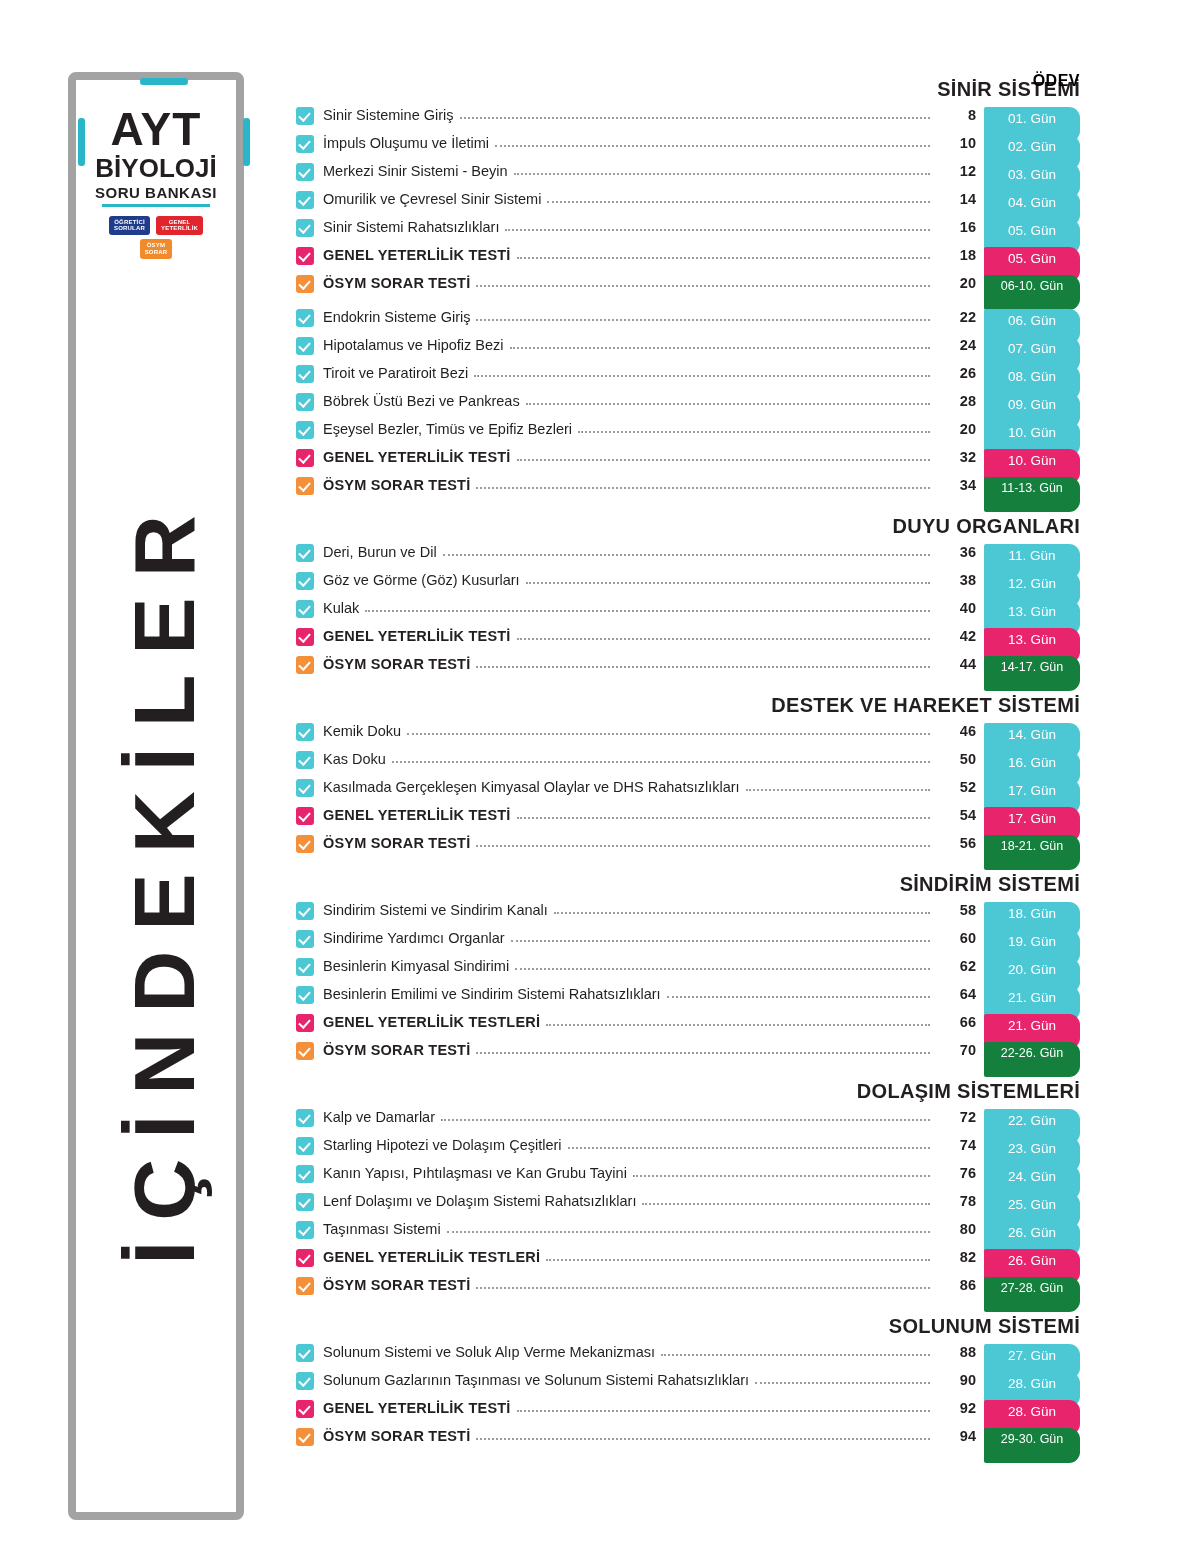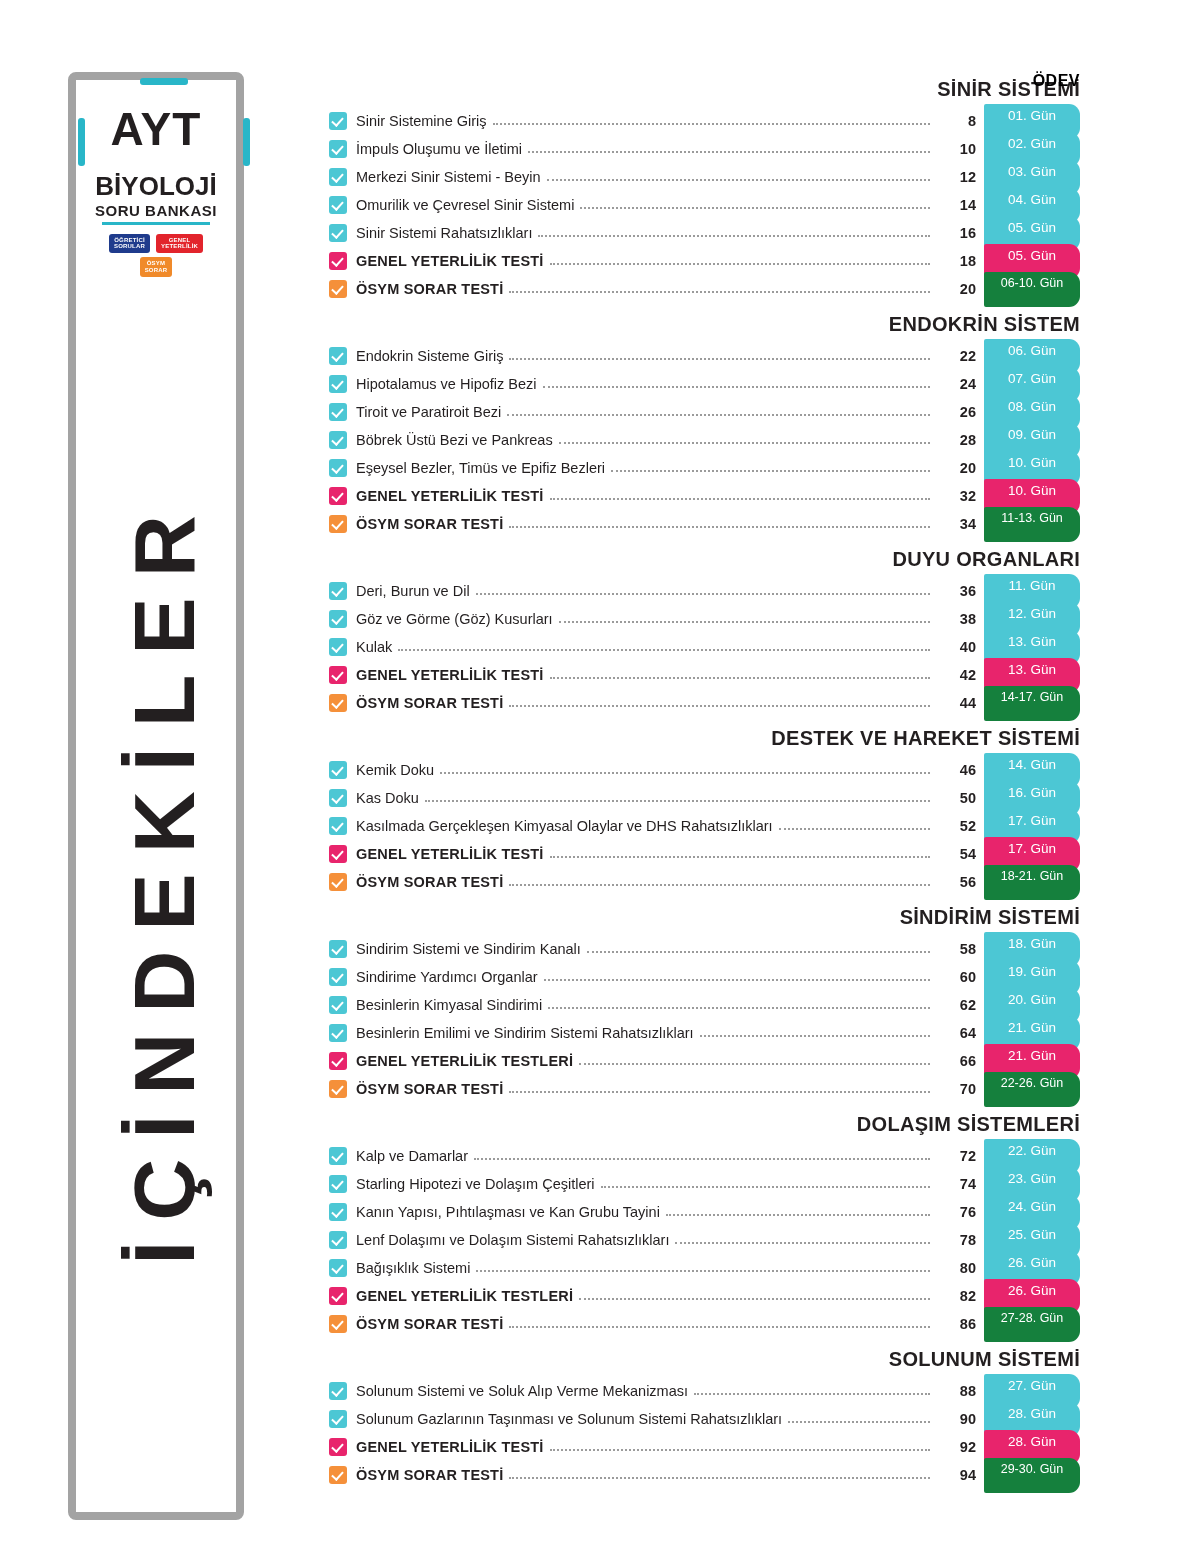--- a/index.html
+++ b/index.html
@@ -54,21 +54,21 @@
     font-weight: bold;
     letter-spacing: 1px;
     line-height: 1;
     color: #231f20;
   }
   .logo-biyoloji {
     font-size: 26px;
     font-weight: bold;
     line-height: 1.1;
     color: #231f20;
-    margin-top: 20px;
+    margin-top: 2px;
   }
   .logo-sorubankasi {
     font-size: 15px;
     font-weight: bold;
     letter-spacing: 0.5px;
     color: #231f20;
     margin-top: 1px;
   }
   .logo-underline {
     width: 108px;
@@ -149,23 +149,22 @@
     font-weight: bold;
     letter-spacing: 0.3px;
     color: #231f20;
     margin: 10px 0 6px 0;
     text-align: right;
   }
   .section:first-child .section-title { margin-top: 6px; }
 
   .row {
     display: flex;
-    align-items: center;
+    align-items: flex-start;
     height: 28px;
-    margin-left: 33px;
   }
   .check {
     width: 18px;
     height: 18px;
     border-radius: 3px;
     flex: 0 0 auto;
     margin-right: 9px;
     position: relative;
   }
   .check.teal { background: #4cc7d4; }
@@ -313,21 +312,20 @@
         </div>
         <div class="row">
           <span class="check orange"></span>
           <span class="row-label strong">ÖSYM SORAR TESTİ</span>
           <span class="dots"></span>
           <span class="page-num">20</span>
           <span class="gun orange small">06-10. Gün</span>
         </div>
       </div>
       <div class="section">
-        <div class="section-title">ENDOKRİN SİSTEM</div>
         <div class="row">
           <span class="check teal"></span>
           <span class="row-label">Endokrin Sisteme Giriş</span>
           <span class="dots"></span>
           <span class="page-num">22</span>
           <span class="gun teal">06. Gün</span>
         </div>
         <div class="row">
           <span class="check teal"></span>
           <span class="row-label">Hipotalamus ve Hipofiz Bezi</span>
@@ -517,21 +515,21 @@
         </div>
         <div class="row">
           <span class="check teal"></span>
           <span class="row-label">Lenf Dolaşımı ve Dolaşım Sistemi Rahatsızlıkları</span>
           <span class="dots"></span>
           <span class="page-num">78</span>
           <span class="gun teal">25. Gün</span>
         </div>
         <div class="row">
           <span class="check teal"></span>
-          <span class="row-label">Bağışıklık Sistemi</span>
+          <span class="row-label">Taşınması Sistemi</span>
           <span class="dots"></span>
           <span class="page-num">80</span>
           <span class="gun teal">26. Gün</span>
         </div>
         <div class="row">
           <span class="check pink"></span>
           <span class="row-label strong">GENEL YETERLİLİK TESTLERİ</span>
           <span class="dots"></span>
           <span class="page-num">82</span>
           <span class="gun pink">26. Gün</span>

